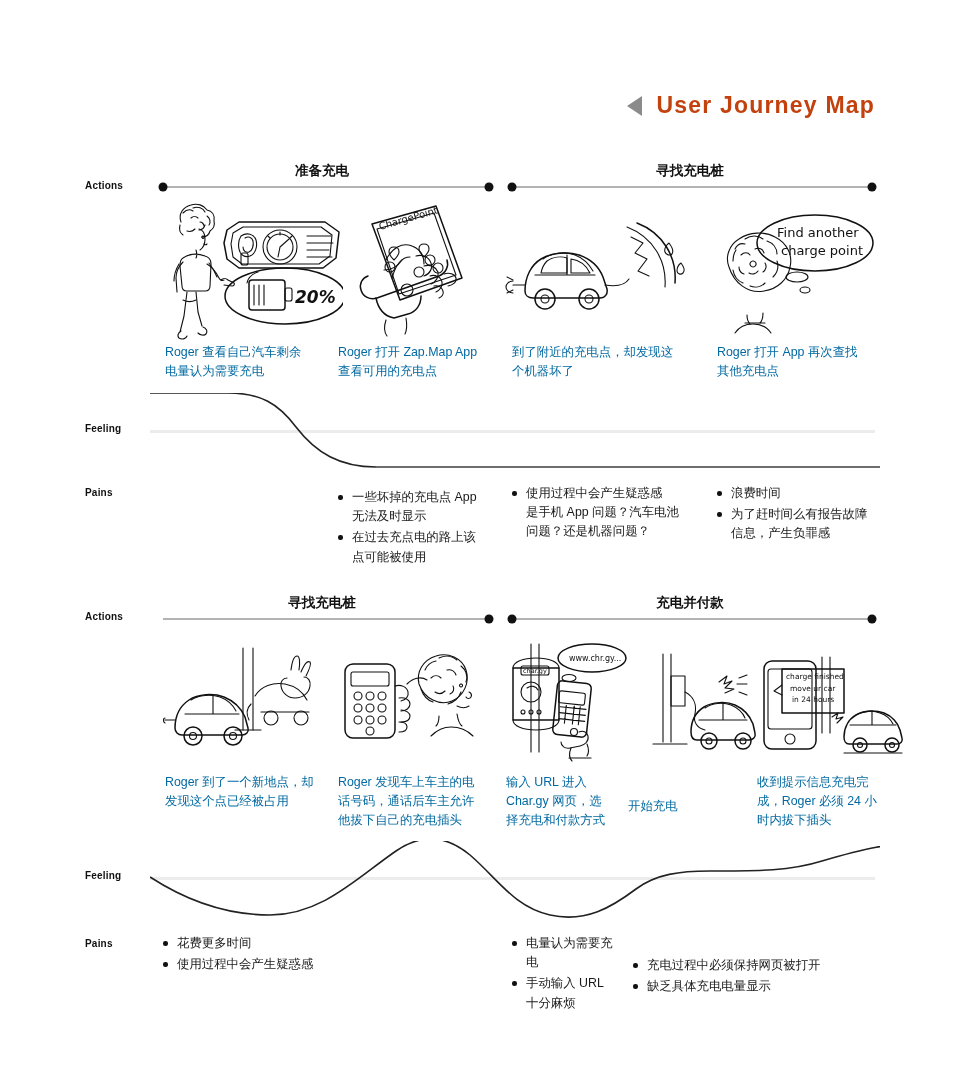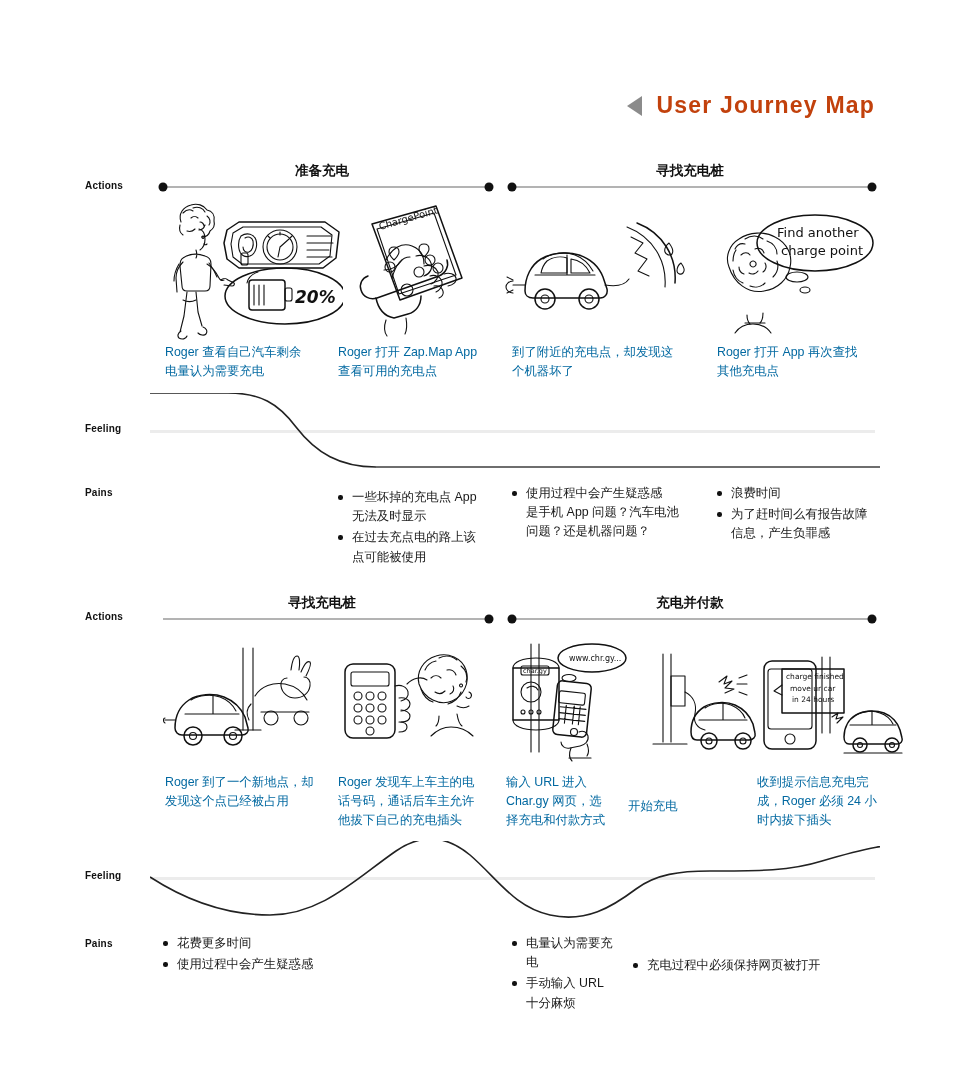--- a/index.html
+++ b/index.html
@@ -496,13 +496,14 @@
 </div>
 
 <div class="pain-col" style="left:512px; top:934px; width:110px;">
   <div class="pain-item" style="white-space:pre-line;">电量认为需要充电</div>
   <div class="pain-item" style="white-space:pre-line;">手动输入 URL
 十分麻烦</div>
 </div>
 
 <div class="pain-col" style="left:633px; top:956px; width:250px;">
   <div class="pain-item" style="white-space:pre-line;">充电过程中必须保持网页被打开</div>
+  <div class="pain-item" style="white-space:pre-line;">缺乏具体充电电量显示</div>
 </div>
 
 </body></html>

